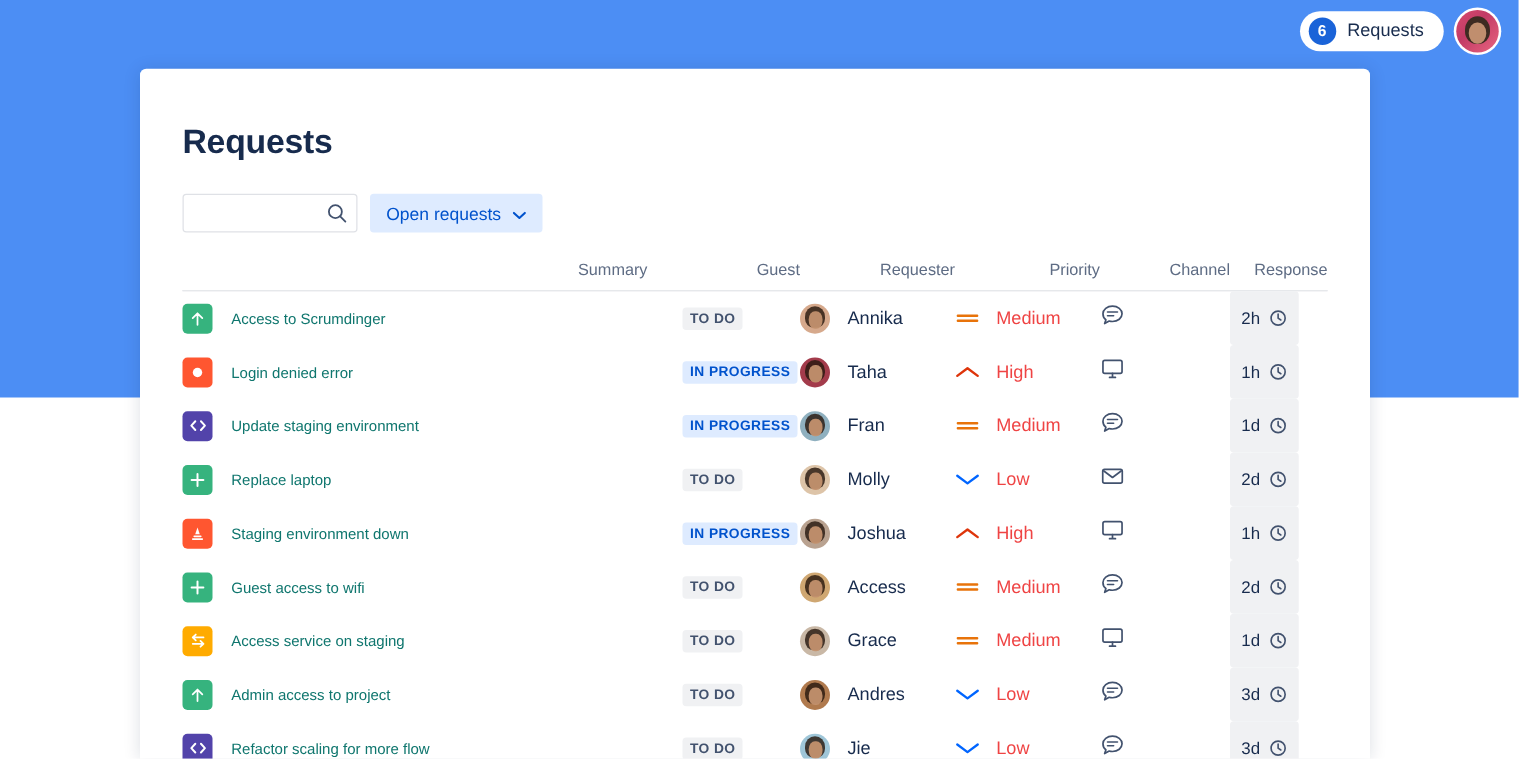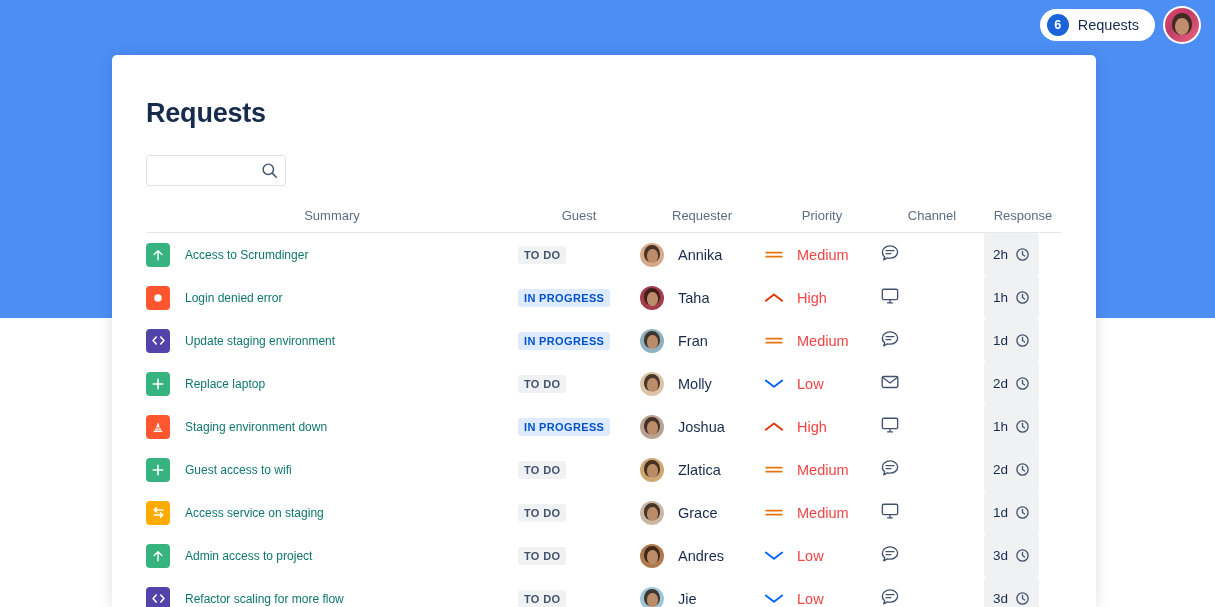--- a/index.html
+++ b/index.html
@@ -94,21 +94,21 @@
     font-size: 14px; font-weight: 500; cursor: pointer;
     border: 0; font-family: inherit;
   }
   .pill-open { background: #deebff; color: #0052cc; }
   .pill-type { background: #f0f1f3; color: #172b4d; }
   .caret { display: block; }
 
   
   table { width: 100%; border-collapse: collapse; margin-top: 22px; }
   thead th {
-    text-align: center; font-size: 13px; font-weight: normal;
+    text-align: right; font-size: 13px; font-weight: normal;
     color: #5e6c84; padding-bottom: 9px;
     border-bottom: 1px solid #e6e8eb;
   }
   tbody td { padding: 0; height: 41px; vertical-align: middle; }
   .col-summary { width: 372px; }
   .col-status  { width: 122px; }
   .col-req     { width: 124px; }
   .col-prio    { width: 116px; }
   .col-chan    { width: 104px; }
   .col-resp    { width: 78px; }
@@ -119,21 +119,21 @@
     display: flex; align-items: center; justify-content: center;
   }
   .ic-green  { background: #36b37e; }
   .ic-red    { background: #ff5630; }
   .ic-purple { background: #5243aa; }
   .ic-orange { background: #ffab00; }
   .summary-text { font-size: 12px; color: #0f766e; }
 
   .badge {
     display: inline-block; font-size: 11px; font-weight: bold;
-    letter-spacing: 0.35px; padding: 3px 6px; border-radius: 3px;
+    letter-spacing: 0.35px; padding: 3px 6px; border-radius: 3px; margin-left: 28px;
   }
   .badge-todo { background: #f0f1f3; color: #42526e; }
   .badge-prog { background: #deebff; color: #0052cc; }
 
   .cell-requester { display: flex; align-items: center; gap: 14px; }
   .req-avatar {
     width: 24px; height: 24px; border-radius: 50%;
     flex: 0 0 24px; position: relative; overflow: hidden;
   }
   .req-avatar::before {
@@ -182,20 +182,28 @@
         <div class="search-box">
           <input type="text" value="" placeholder="" style="">
           <span class="search-icon">
             <svg width="17" height="17" viewBox="0 0 20 20" fill="none">
               <circle cx="8.6" cy="8.6" r="6.1" stroke="#42526e" stroke-width="1.7"></circle>
               <line x1="13.1" y1="13.1" x2="18" y2="18" stroke="#42526e" stroke-width="1.7" stroke-linecap="round"></line>
             </svg>
           </span>
         </div>
 
+        <button class="pill-btn pill-open">
+          <span>Open requests</span>
+          <span class="caret">
+            <svg width="11" height="7" viewBox="0 0 12 8" fill="none">
+              <path d="M1 1.5L6 6.2L11 1.5" stroke="#0052cc" stroke-width="1.9" stroke-linecap="round" stroke-linejoin="round"></path>
+            </svg>
+          </span>
+        </button>
 
       </div>
 
       <table>
         <thead>
           <tr>
             <th class="col-summary">Summary</th>
             <th class="col-status">Guest</th>
             <th class="col-req">Requester</th>
             <th class="col-prio">Priority</th>
@@ -404,21 +412,21 @@
                       <path d="M8 2.6v10.8M2.6 8h10.8" stroke="#fff" stroke-width="1.8" stroke-linecap="round"></path>
                     </svg>
                   </span>
                   <span class="summary-text">Guest access to wifi</span>
                 </div>
               </td>
               <td class="col-status"><span class="badge badge-todo">TO DO</span></td>
               <td class="col-req">
                 <div class="cell-requester">
                   <span class="req-avatar" style="background:#cfa772"></span>
-                  <span class="req-name">Zlatica</span>
+                  <span class="req-name">Access</span>
                 </div>
               </td>
               <td class="col-prio">
                 <div class="cell-priority">
                   <svg width="20" height="11" viewBox="0 0 22 12">
                     <path d="M2.5 3.9h17M2.5 8.3h17" stroke="#e8730a" stroke-width="2.1" stroke-linecap="round"></path>
                   </svg>
                   <span class="prio-text">Medium</span>
                 </div>
               </td>

